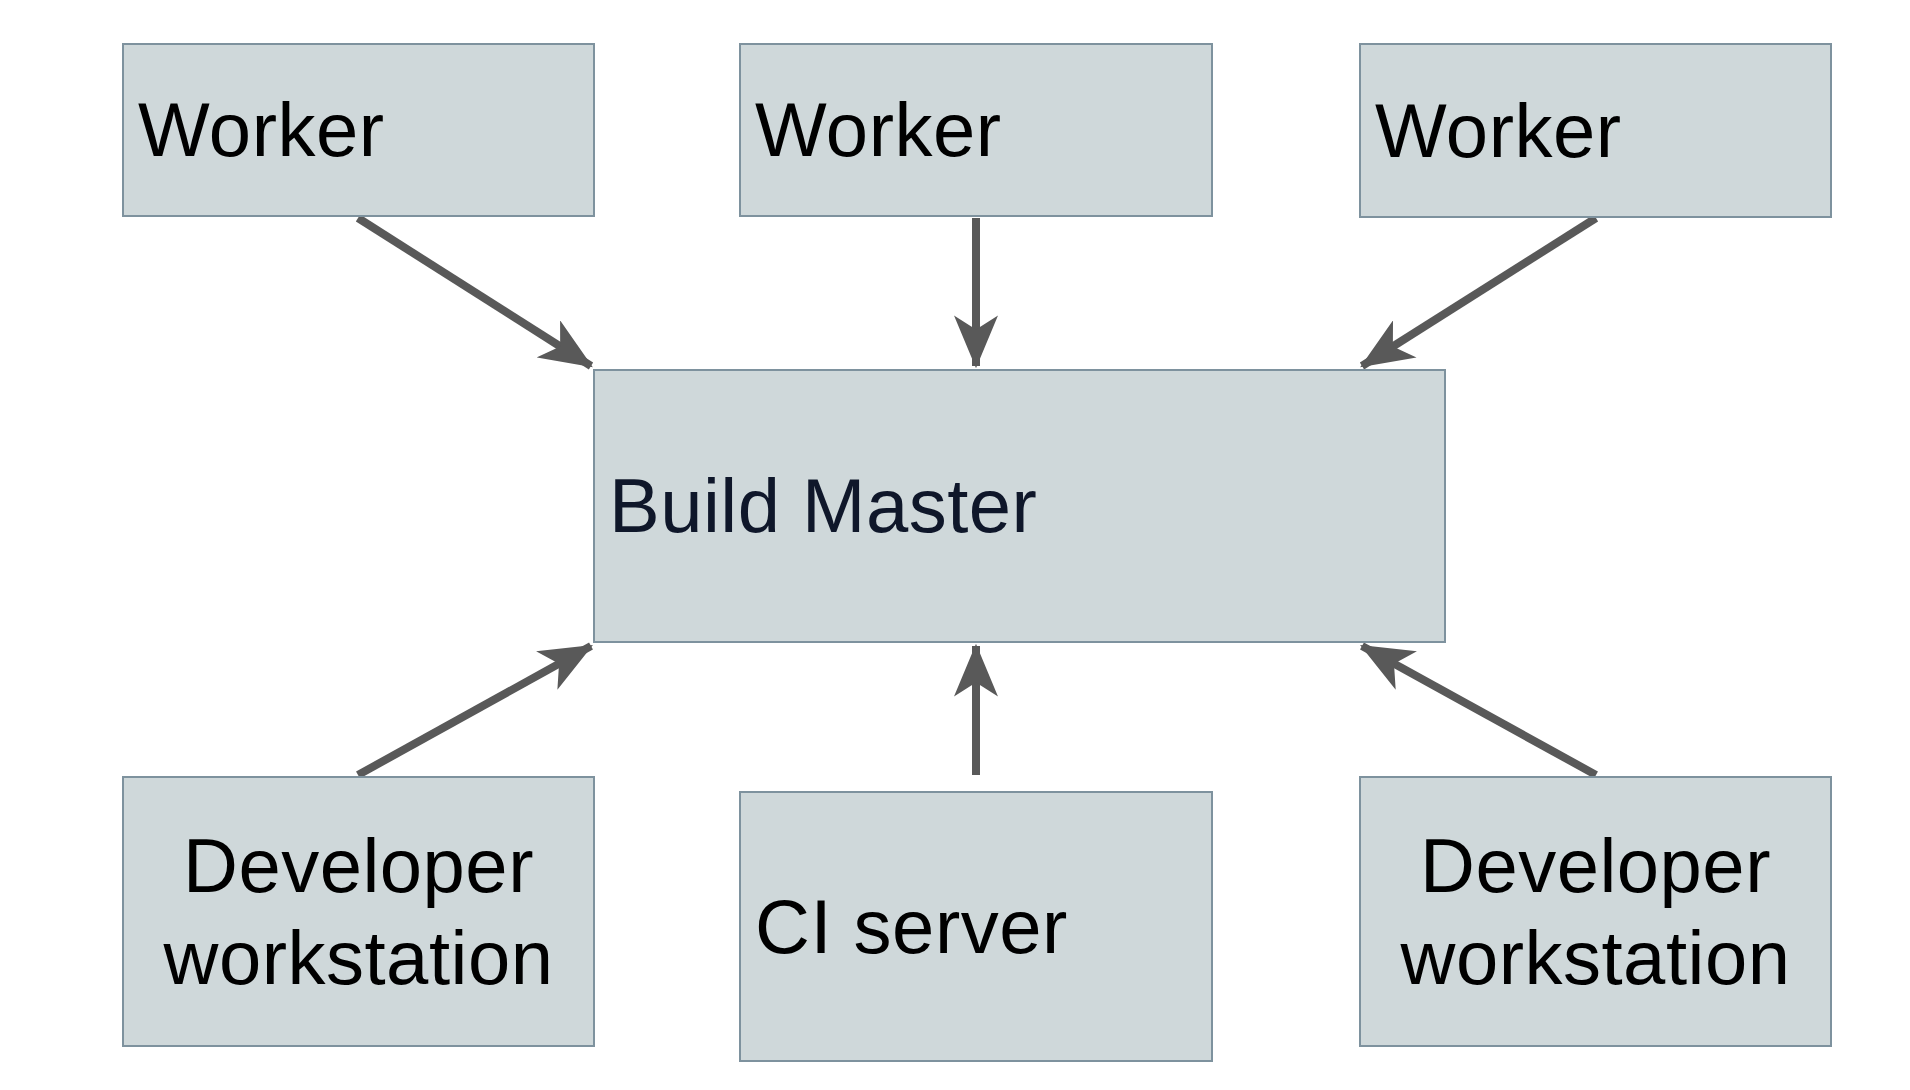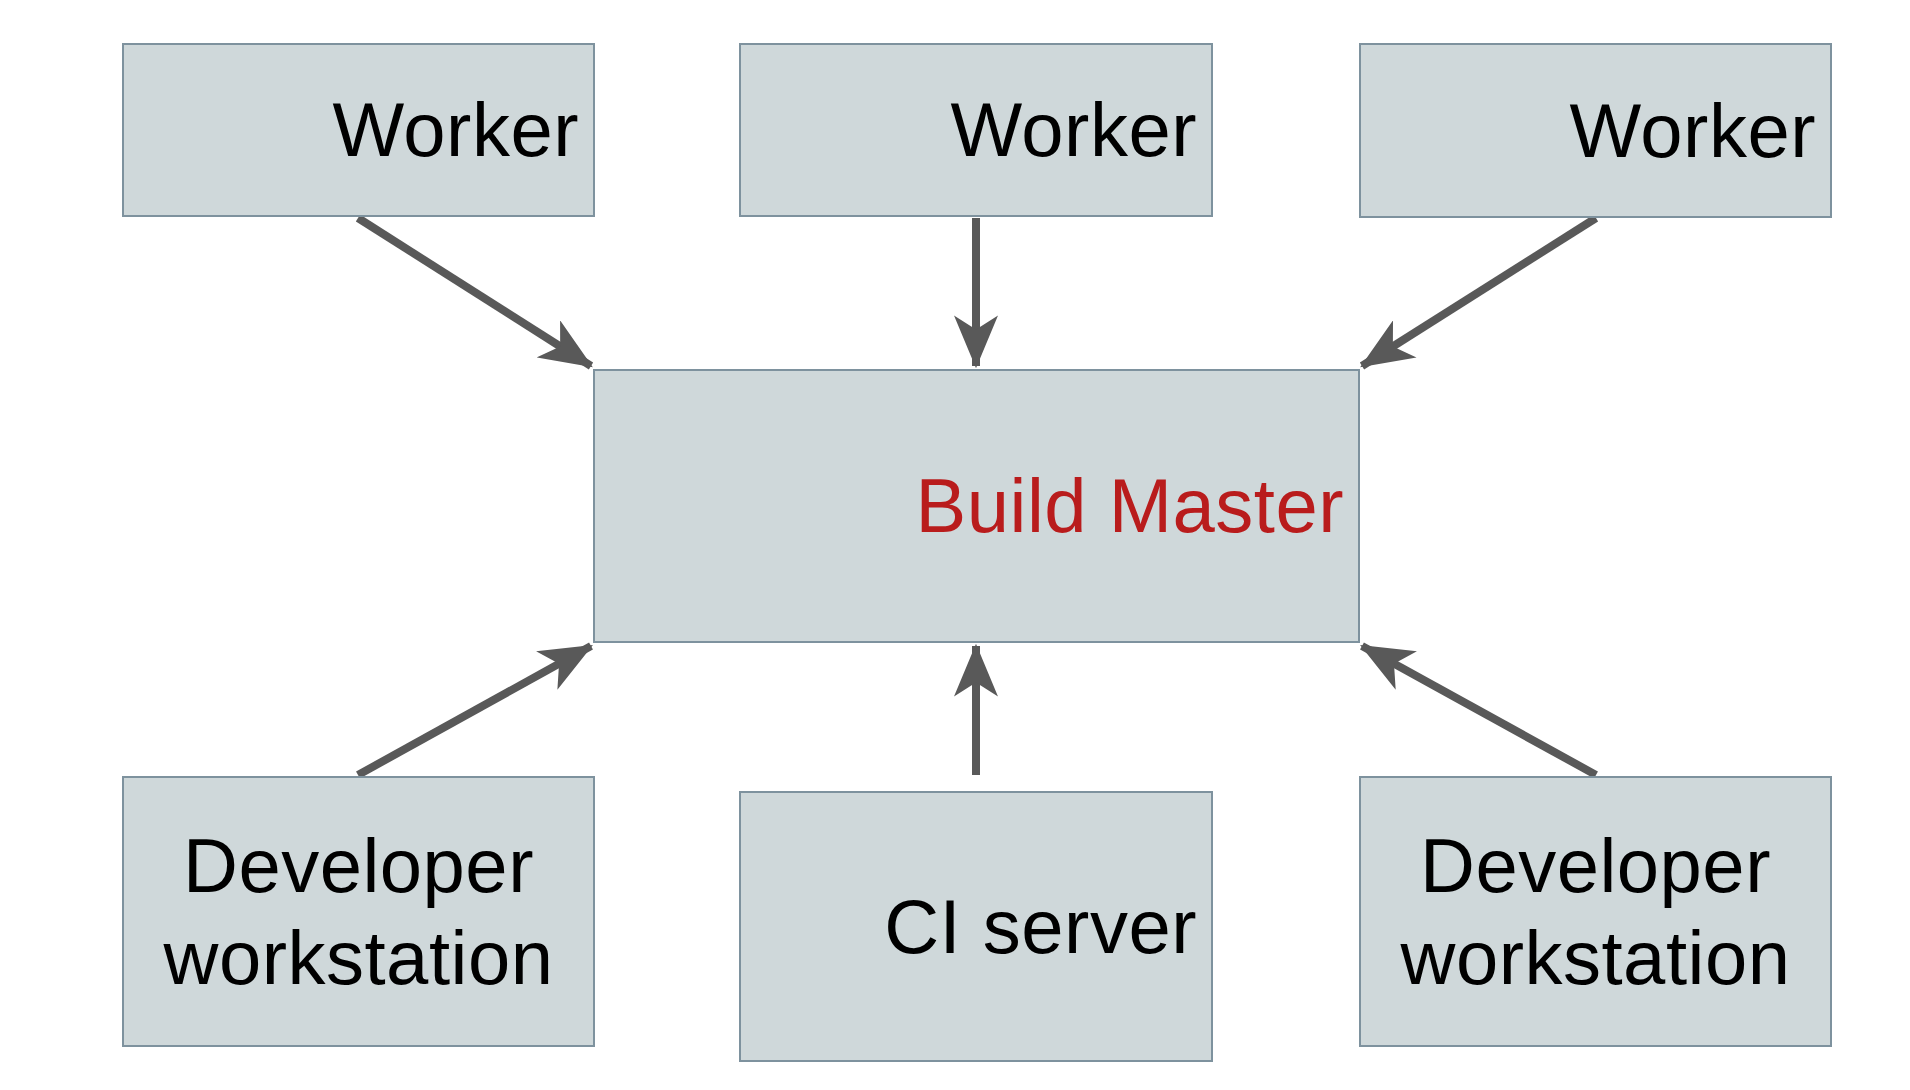--- a/index.html
+++ b/index.html
@@ -21,21 +21,21 @@
     top: 0;
     width: 1910px;
     height: 1090px;
     pointer-events: none;
   }
   .node {
     position: absolute;
     box-sizing: border-box;
     display: flex;
     align-items: center;
-    justify-content: flex-end;
+    justify-content: flex-start;
     text-align: center;
     background: #cfd8da;
     border: 2px solid #7e929e;
     color: #000000;
     font-size: 76px;
     line-height: 1.2;
     letter-spacing: 0.5px;
   }
   .node .label {
     padding: 0 14px;
@@ -63,21 +63,21 @@
   <div id="nodes">
       <div class="node" style="left: 122px; top: 43px; width: 473px; height: 174px; background: rgb(207, 216, 218); border-color: rgb(126, 146, 158); color: rgb(0, 0, 0);">
         <span class="label">Worker</span>
       </div>
       <div class="node" style="left: 739px; top: 43px; width: 474px; height: 174px; background: rgb(207, 216, 218); border-color: rgb(126, 146, 158); color: rgb(0, 0, 0);">
         <span class="label">Worker</span>
       </div>
       <div class="node" style="left: 1359px; top: 43px; width: 473px; height: 175px; background: rgb(207, 216, 218); border-color: rgb(126, 146, 158); color: rgb(0, 0, 0);">
         <span class="label">Worker</span>
       </div>
-      <div class="node" style="left: 593px; top: 369px; width: 767px; height: 274px; background: rgb(207, 216, 218); border-color: rgb(126, 146, 158); color: #b91c1c;">
+      <div class="node" style="left: 593px; top: 369px; width: 853px; height: 274px; background: rgb(207, 216, 218); border-color: rgb(126, 146, 158); color: #0f172a;">
         <span class="label">Build Master</span>
       </div>
       <div class="node" style="left: 122px; top: 776px; width: 473px; height: 271px; background: rgb(207, 216, 218); border-color: rgb(126, 146, 158); color: rgb(0, 0, 0);">
         <span class="label">Developer workstation</span>
       </div>
       <div class="node" style="left: 739px; top: 776px; width: 474px; height: 271px; background: rgb(207, 216, 218); border-color: rgb(126, 146, 158); color: rgb(0, 0, 0); margin-top: 15px;">
         <span class="label">CI server</span>
       </div>
       <div class="node" style="left: 1359px; top: 776px; width: 473px; height: 271px; background: rgb(207, 216, 218); border-color: rgb(126, 146, 158); color: rgb(0, 0, 0);">
         <span class="label">Developer workstation</span>

